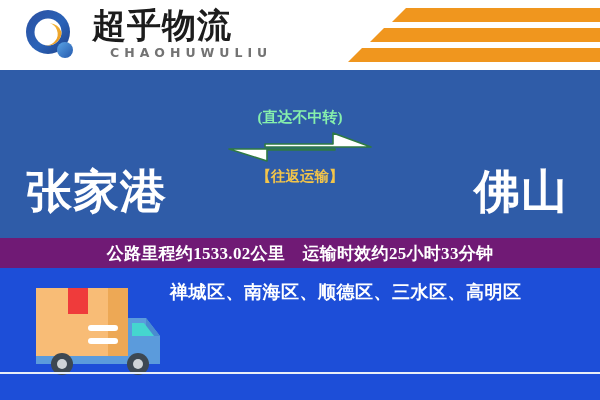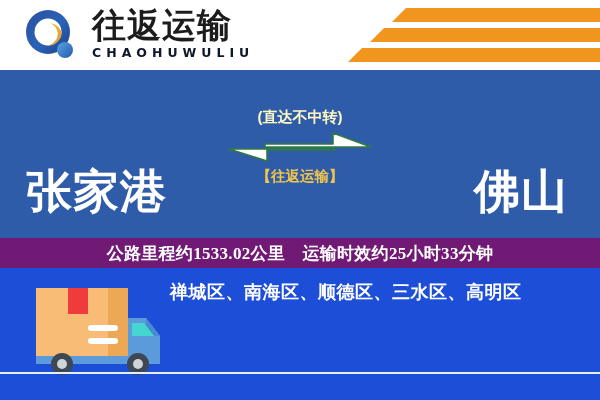--- a/index.html
+++ b/index.html
@@ -48,25 +48,26 @@
     font-weight: 700;
     color: #1c1c1c;
     letter-spacing: 1px;
     line-height: 38px;
     white-space: nowrap;
   }
   .brand-en {
     font-family: "DejaVu Sans", "Liberation Sans", sans-serif;
     font-size: 12.5px;
     font-weight: 700;
-    color: #0f172a;
+    color: #737373;
     letter-spacing: 5.0px;
     line-height: 15px;
     margin-top: 1px;
     white-space: nowrap;
+    margin-left: 18px;
   }
 
   .stripes {
     position: absolute;
     left: 330px;
     top: 6px;
     width: 270px;
     height: 60px;
   }
   .stripe {
@@ -102,24 +103,24 @@
   .city-dest   { right: 32px; letter-spacing: 1px; }
 
   .route-mid {
     position: absolute;
     left: 218px;
     top: 38px;
     width: 164px;
     text-align: center;
   }
   .mid-top {
-    font-family: Liberation Sans, sans-serif;
+    font-family: Liberation Serif, serif;
     font-size: 15px;
     font-weight: 700;
-    color: #fef9c3;
+    color: #86efac;
     letter-spacing: 0px;
     line-height: 18px;
     white-space: nowrap;
   }
   .arrow-wrap {
     margin-top: 4px;
     height: 36px;
   }
   .arrow-wrap svg { display:block; margin: 0 auto; }
   .mid-bottom {
@@ -216,21 +217,21 @@
           </linearGradient>
         </defs>
         <circle cx="24" cy="24" r="22" fill="url(#ringGrad)"></circle>
         <circle cx="24" cy="24" r="13.5" fill="#ffffff"></circle>
         <path d="M37.5 24a13.5 13.5 0 0 1-13.5 13.5 13.5 13.5 0 0 1-4.2-.66 11.2 11.2 0 0 0 13.1-14.9 11.2 11.2 0 0 0-7.1-6.6A13.5 13.5 0 0 1 37.5 24z" fill="url(#moonGrad)"></path>
         <circle cx="41" cy="42" r="8" fill="url(#dotGrad)"></circle>
       </svg>
     </div>
 
     <div class="brand-block">
-      <div class="brand-cn">往返运输</div>
+      <div class="brand-cn">超乎物流</div>
       <div class="brand-en">CHAOHUWULIU</div>
     </div>
 
     <div class="stripes">
       <div class="stripe s1"></div>
       <div class="stripe s2"></div>
       <div class="stripe s3"></div>
     </div>
   </div>
 

